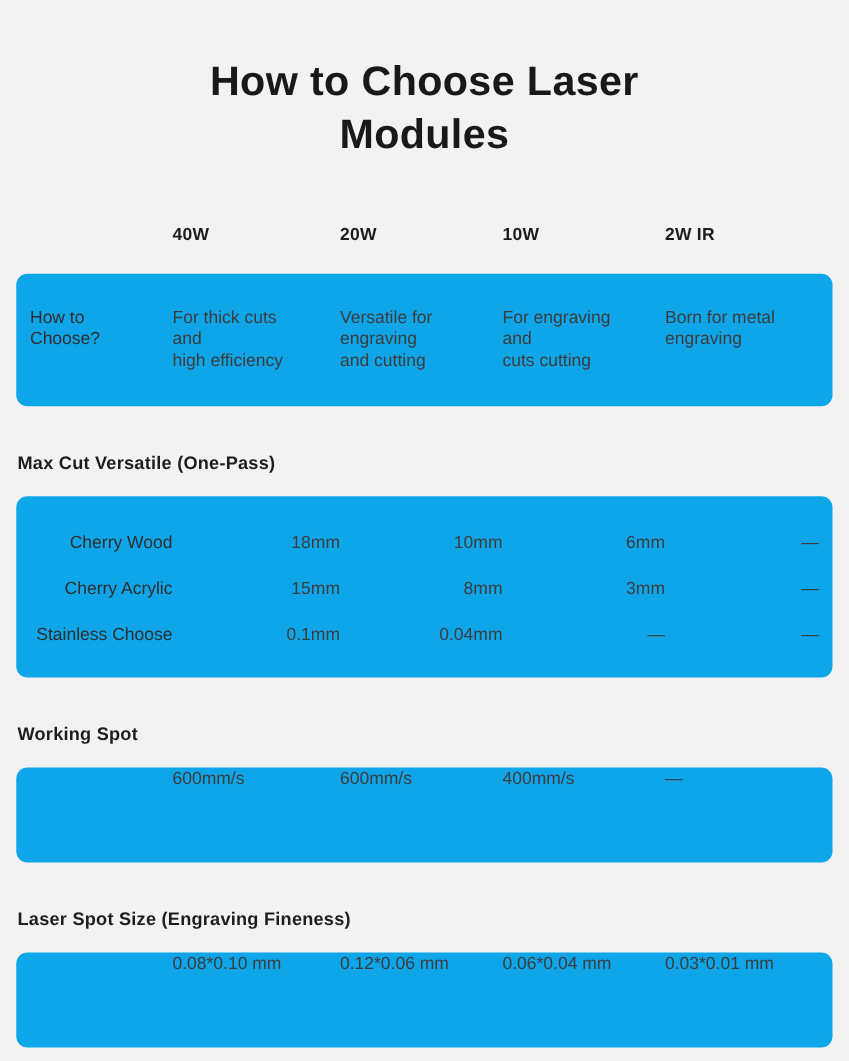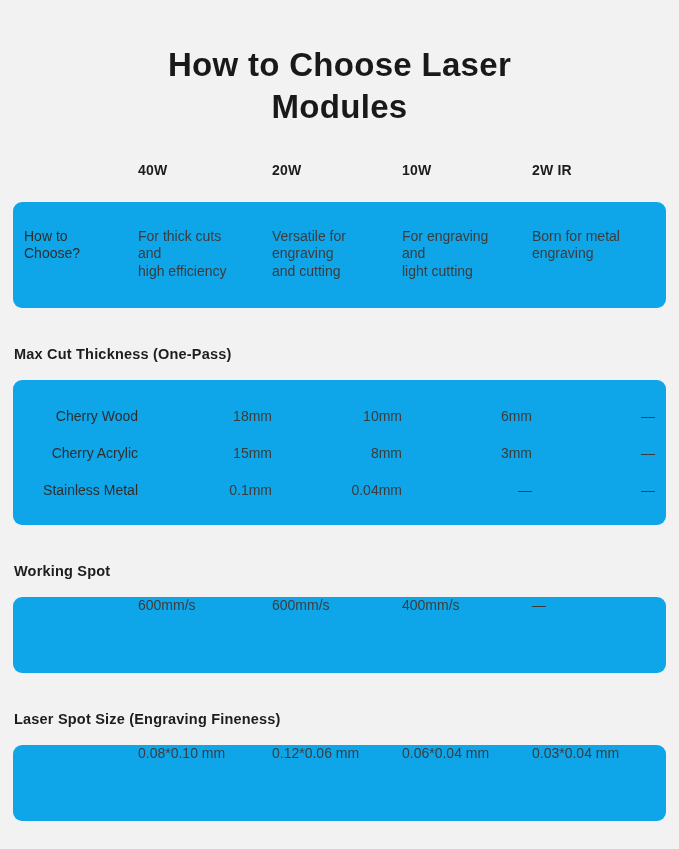--- a/index.html
+++ b/index.html
@@ -27,21 +27,21 @@
   .row {
     display: grid;
     grid-template-columns: 114px 134px 130px 130px 1fr;
     align-items: start;
   }
   .cell { font-size: 14px; line-height: 17.5px; color: #3c3c3c; }
   .cell.multiline { white-space: pre-line; }
   .label-cell { color: #2e2e2e; }
 
   .header-row {
-    margin: 34px 13px 0;
+    margin: 51px 13px 0;
     padding: 0 11px;
   }
   .col-head {
     font-size: 14px;
     font-weight: 700;
     color: #1d1d1d;
     letter-spacing: 0.2px;
   }
 
   .panel {
@@ -87,44 +87,44 @@
       <div class="cell multiline label-cell">How to
 Choose?</div>
       <div class="cell multiline">For thick cuts
 and
 high efficiency</div>
       <div class="cell multiline">Versatile for
 engraving
 and cutting</div>
       <div class="cell multiline">For engraving
 and
-light cutting</div>
+cuts cutting</div>
       <div class="cell multiline">Born for metal
 engraving</div>
     </div>
   </div>
 
-  <h2 class="section-title">Max Cut Thickness (One-Pass)</h2>
+  <h2 class="section-title">Max Cut Versatile (One-Pass)</h2>
   <div class="panel panel-specs">
     <div class="row spec-row">
       <div class="cell label-cell">Cherry Wood</div>
       <div class="cell">18mm</div>
       <div class="cell">10mm</div>
       <div class="cell">6mm</div>
       <div class="cell">—</div>
     </div>
     <div class="row spec-row">
       <div class="cell label-cell">Cherry Acrylic</div>
       <div class="cell">15mm</div>
       <div class="cell">8mm</div>
       <div class="cell">3mm</div>
       <div class="cell">—</div>
     </div>
     <div class="row spec-row">
-      <div class="cell label-cell">Stainless Metal</div>
+      <div class="cell label-cell">Stainless Choose</div>
       <div class="cell">0.1mm</div>
       <div class="cell">0.04mm</div>
       <div class="cell">—</div>
       <div class="cell">—</div>
     </div>
   </div>
 
   <h2 class="section-title">Working Spot</h2>
   <div class="panel panel-single">
     <div class="row">
@@ -136,17 +136,17 @@
     </div>
   </div>
 
   <h2 class="section-title">Laser Spot Size (Engraving Fineness)</h2>
   <div class="panel panel-single">
     <div class="row">
       <div class="cell"></div>
       <div class="cell">0.08*0.10 mm</div>
       <div class="cell">0.12*0.06 mm</div>
       <div class="cell">0.06*0.04 mm</div>
-      <div class="cell">0.03*0.04 mm</div>
+      <div class="cell">0.03*0.01 mm</div>
     </div>
   </div>
 
 </div>
 
 </body></html>

